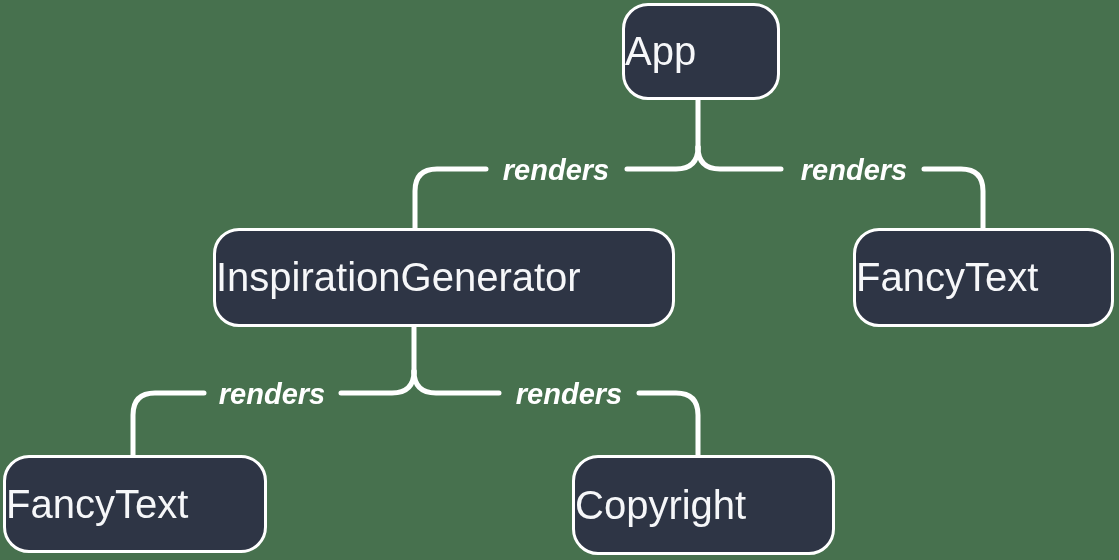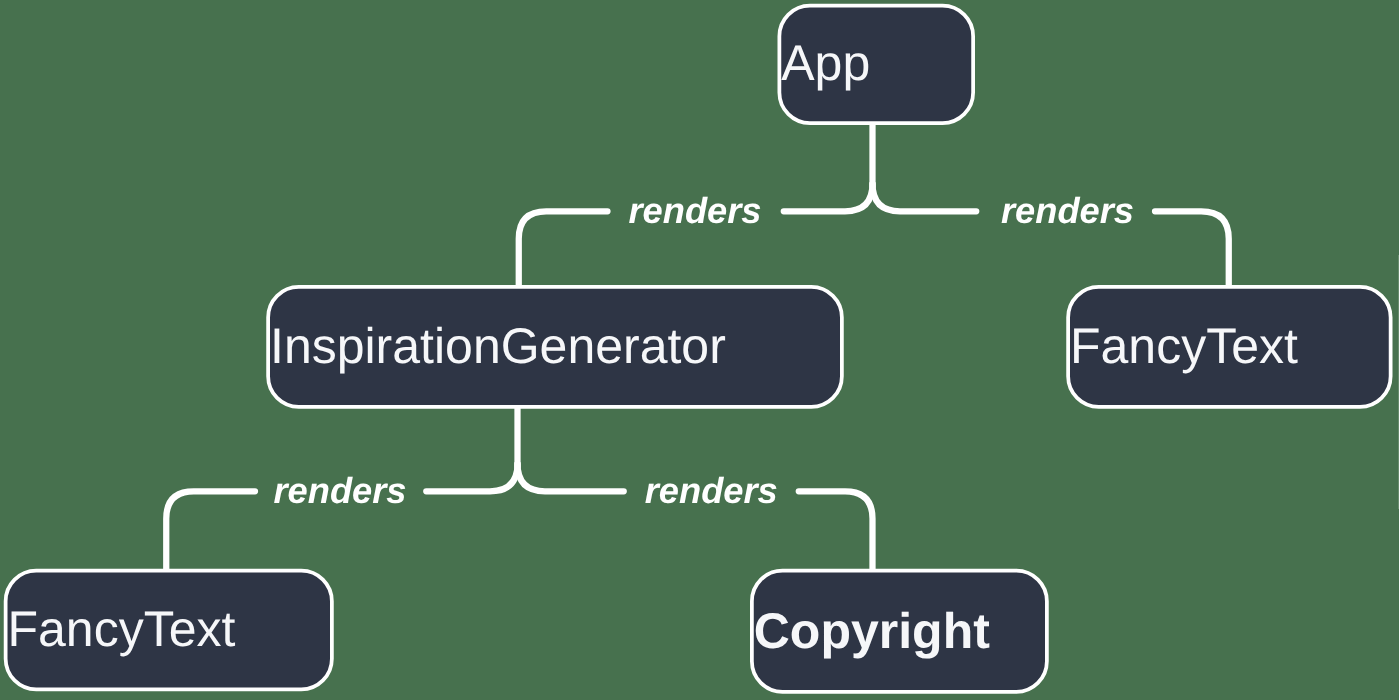--- a/index.html
+++ b/index.html
@@ -37,21 +37,21 @@
     justify-content: flex-start;
     color: #F6F7F9;
     font-size: 40px;
     font-weight: 400;
     white-space: nowrap;
   }
   .node-app        { left: 622px; top: 3px;   width: 158px; height: 97px;  }
   .node-ig         { left: 195px; top: 228px; width: 462px; height: 99px; margin-left: 18px;  }
   .node-ft-right   { left: 853px; top: 228px; width: 261px; height: 99px;  }
   .node-ft-left    { left: 3px;   top: 455px; width: 264px; height: 98px;  }
-  .node-copyright  { left: 600px; top: 455px; width: 239px; height: 100px; font-weight: bold; }
+  .node-copyright  { left: 572px; top: 455px; width: 263px; height: 100px; }
   .edge-label {
     position: absolute;
     transform: translate(-50%, -50%);
     color: #FFFFFF;
     font-size: 29px;
     font-weight: 700;
     white-space: nowrap;
     font-style: italic;
   }
   .edge-label-1 { left: 556px; top: 170px; }

